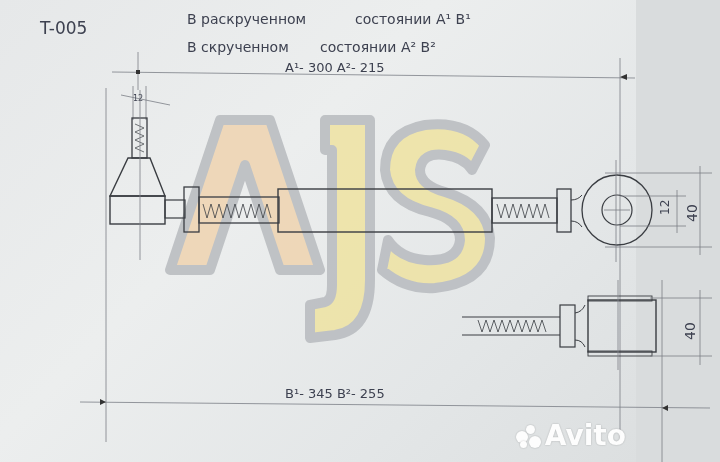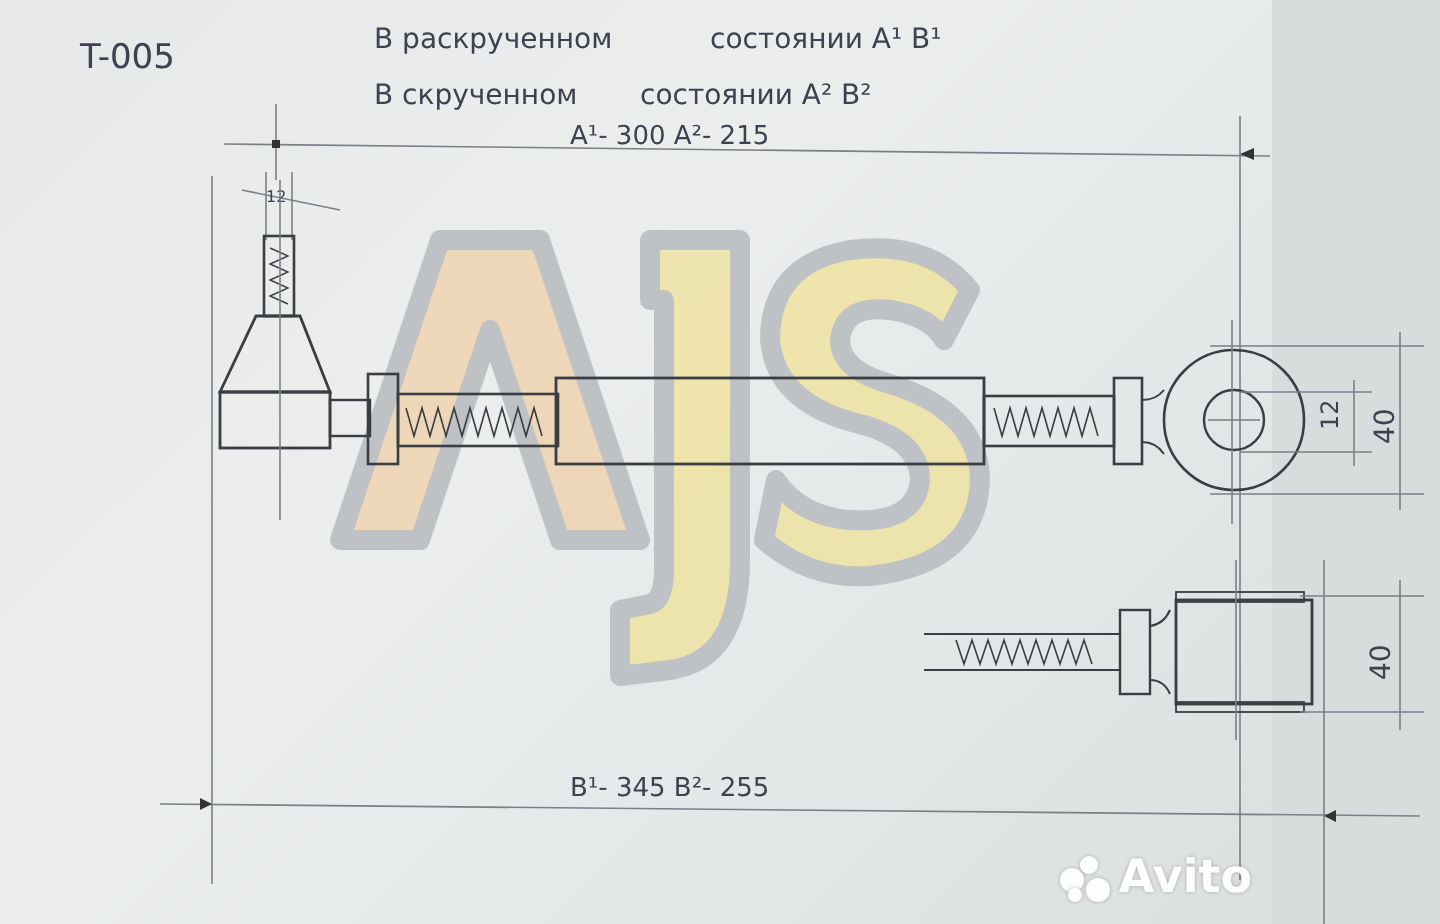--- a/index.html
+++ b/index.html
@@ -10,21 +10,21 @@
     font-family: "DejaVu Sans", sans-serif; color: #3b3f47;
   }
   svg { position: absolute; left: 0; top: 0; }
   .hand { font-family: "DejaVu Sans", sans-serif; fill: #3d4150; }
   .ln { stroke: #3a3d42; fill: none; }
   .thin { stroke: #7b7f86; stroke-width: 0.8; fill: none; }
   .logo { position: absolute; left: 160px; top: 110px; pointer-events: none; }
   .avito {
     position: absolute; right: 10px; bottom: 10px; display: flex; align-items: center;
     gap: 3px; color: #ffffff; font-family: "DejaVu Sans", sans-serif; font-weight: bold;
-    font-size: 23px; text-shadow: 0 0 2px rgba(0,0,0,0.25); opacity: 0.95;
+    font-size: 28px; text-shadow: 0 0 2px rgba(0,0,0,0.25); opacity: 0.95;
   }
   .avito .dots { position: relative; width: 26px; height: 26px; }
   .avito .dots span { position: absolute; background: #fff; border-radius: 50%; box-shadow: 0 0 2px rgba(0,0,0,0.25); }
 </style>
 </head>
 <body>
 
 <div class="sheet">
 
   <svg class="logo" width="340" height="240" viewBox="0 0 340 240">

